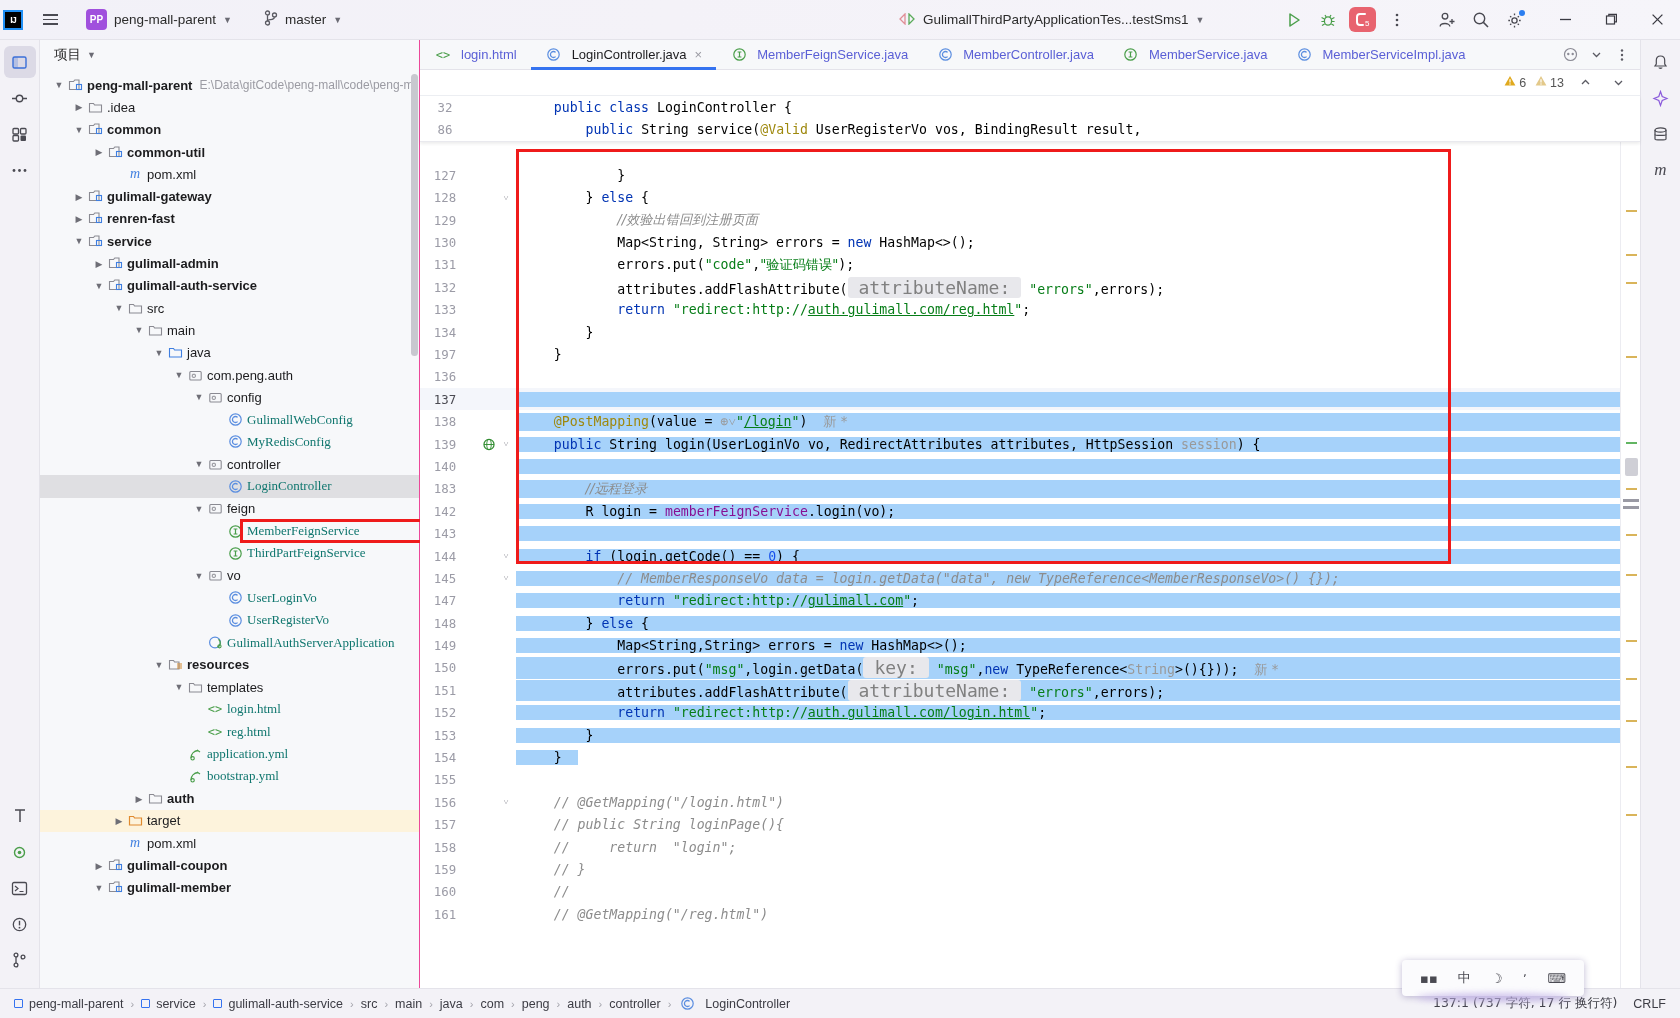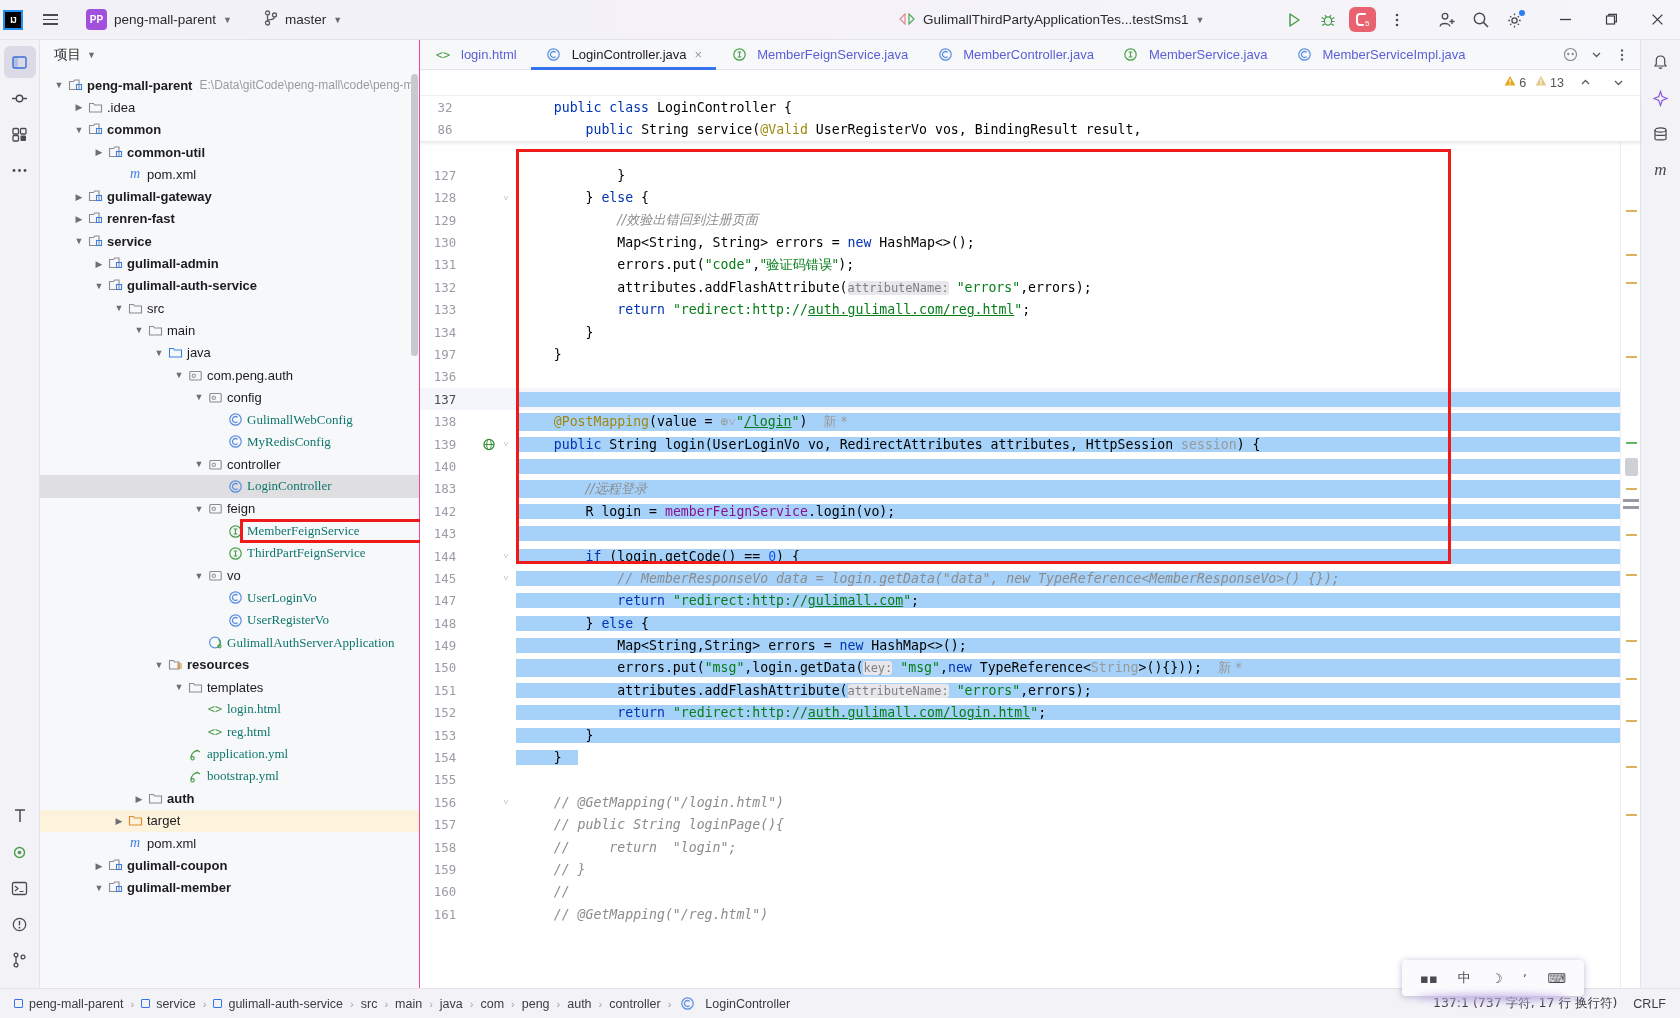--- a/index.html
+++ b/index.html
@@ -109,21 +109,21 @@
 
   
   .kw  { color: #0033b3; }
   .str { color: #067d17; }
   .num { color: #1750eb; }
   .cmt { color: #8c8c8c; font-style: italic; }
   .anno{ color: #9e880d; }
   .fld { color: #871094; }
   .gry { color: #999999; }
   .id  { color: #000000; }
-  .hint{ background: #e8e8ec; color: #808080; font-size: 12px; border-radius: 3px; padding: 0 0; font-style: normal; }
+  .hint{ background: #e8e8ec; color: #808080; font-size: 18px; border-radius: 3px; padding: 0 11px; font-style: normal; }
   .ulink { color: #067d17; text-decoration: underline; }
   .cn  { color: #000000; }
   .chinese { font-family: "DejaVu Sans", sans-serif; }
 
   
   .code-hl { position: absolute; border: 3px solid #ef1b1b; pointer-events: none; z-index: 8; }
 
   
   .markers { width: 20px; flex: 0 0 20px; background: #fff; border-left: 1px solid #ececf1; position: relative; }
   .mk { position: absolute; right: 3px; width: 11px; height: 2.5px; background: #d9b45a; }

